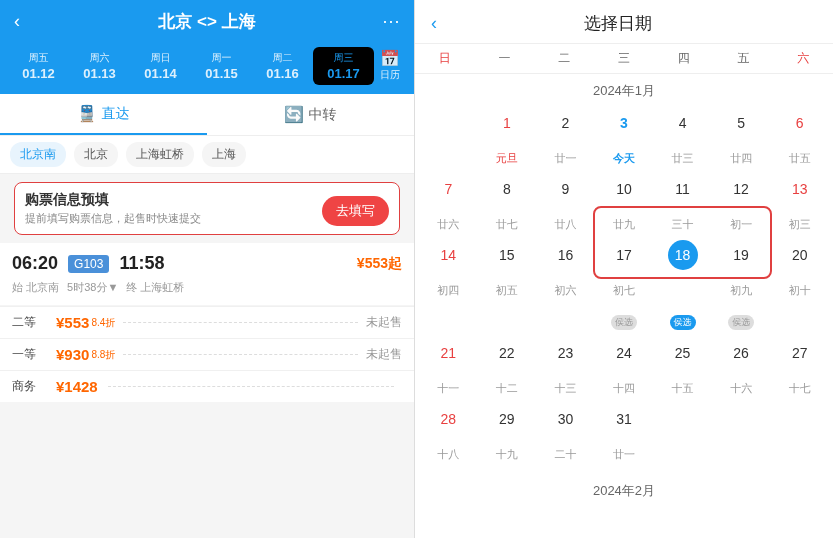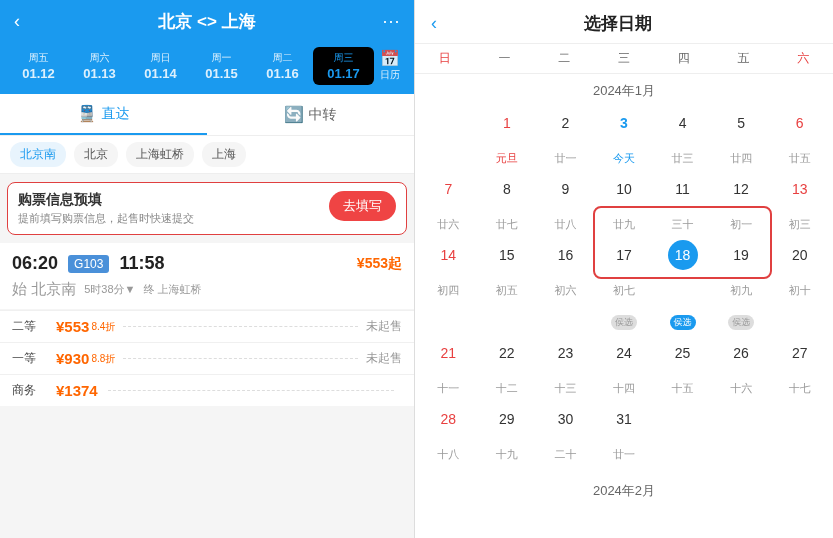--- a/index.html
+++ b/index.html
@@ -154,26 +154,26 @@
       cursor: pointer;
       background: #f5f5f5;
     }
     .station-tab.active {
       background: #e8f4fd;
       color: #1a9aef;
     }
 
     
     .promo-banner {
-      margin: 8px 7px;
+      margin: 8px 14px;
       border: 1.5px solid #e04040;
       border-radius: 8px;
       background: white;
       display: flex;
-      align-items: flex-start;
+      align-items: flex-end;
       padding: 8px 10px;
     }
     .promo-text-block { flex: 1; }
     .promo-title {
       font-size: 14px;
       font-weight: 600;
       color: #333;
     }
     .promo-subtitle {
       font-size: 11px;
@@ -223,21 +223,21 @@
       color: #f60;
       font-size: 14px;
       font-weight: 600;
     }
     .train-sub-row {
       display: flex;
       align-items: center;
       font-size: 11px;
       color: #999;
     }
-    .train-dep-station { color: #999; font-size: 15px; text-align: right; }
+    .train-dep-station { color: #999; font-size: 11px; text-align: right; }
     .train-duration { margin: 0 8px; }
     .train-arr-station { color: #999; font-size: 11px; }
 
     
     .seat-rows { background: #f9f9f9; }
     .seat-row {
       display: flex;
       align-items: center;
       padding: 7px 12px;
       border-top: 1px solid #f0f0f0;
@@ -288,21 +288,21 @@
     .right-back-icon {
       font-size: 18px;
       color: #1a9aef;
       cursor: pointer;
       margin-right: 8px;
     }
     .right-title {
       flex: 1;
       text-align: center;
       font-size: 17px;
-      font-weight: 700;
+      font-weight: 400;
       color: #222;
       margin-right: 26px;
     }
 
     
     .week-header-row {
       display: grid;
       grid-template-columns: repeat(7, 1fr);
       background: white;
       border-bottom: 1px solid #eee;
@@ -363,21 +363,21 @@
       color: white;
     }
     .cal-cell.sun .cal-day, .cal-cell.holiday .cal-day { color: #e84040; }
     .cal-cell.selected .cal-day { color: white; }
     .cal-lunar {
       font-size: 11px;
       color: #999;
       margin-top: 13px;
       text-align: right;
     }
-    .cal-cell.today .cal-lunar { color: #1a9aef; }
+    .cal-cell.today .cal-lunar { color: #1a9aef; font-weight: bold; }
     .cal-cell.holiday .cal-lunar { color: #e84040; }
     .cal-cell.selected .cal-lunar { color: rgba(255,255,255,0.8); }
     .cal-badge {
       font-size: 9px;
       background: #1a9aef;
       color: white;
       border-radius: 8px;
       padding: 1px 4px;
       margin-top: 17px;
     }
@@ -490,21 +490,21 @@
     </div>
     <div class="seat-row">
       <span class="seat-type">一等</span>
       <span class="seat-price">¥930</span>
       <span class="seat-discount">8.8折</span>
       <div class="seat-dots"></div>
       <span class="seat-status">未起售</span>
     </div>
     <div class="seat-row">
       <span class="seat-type">商务</span>
-      <span class="seat-price">¥1374</span>
+      <span class="seat-price">¥1428</span>
       <span class="seat-discount"></span>
       <div class="seat-dots"></div>
       <span class="seat-status"></span>
     </div>
   </div>
 </div>
 
 <div class="right-panel">
 
   <div class="right-header">

